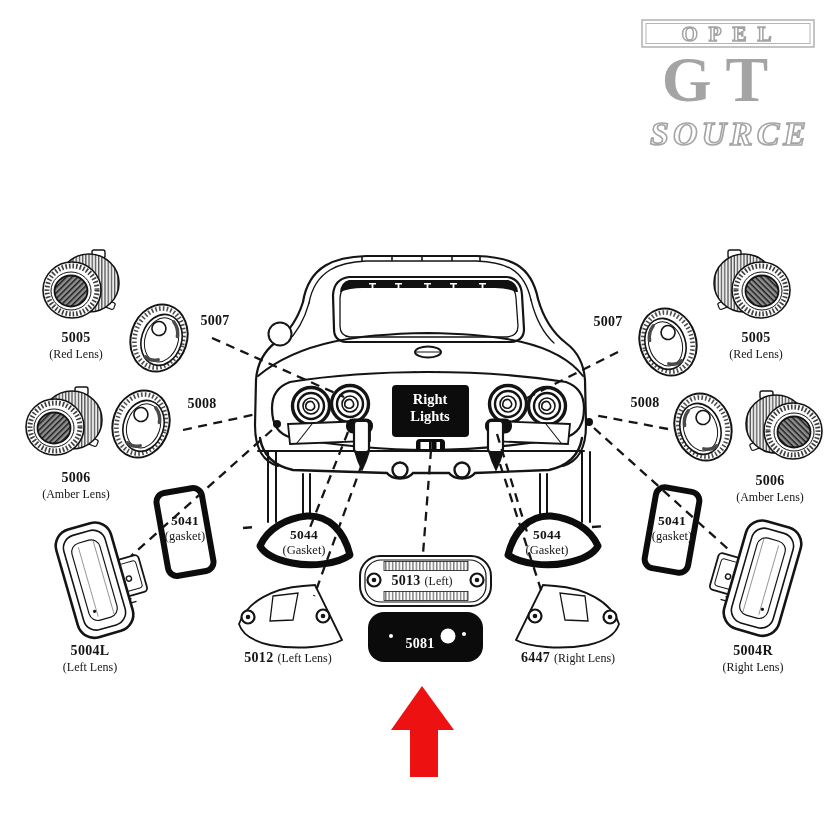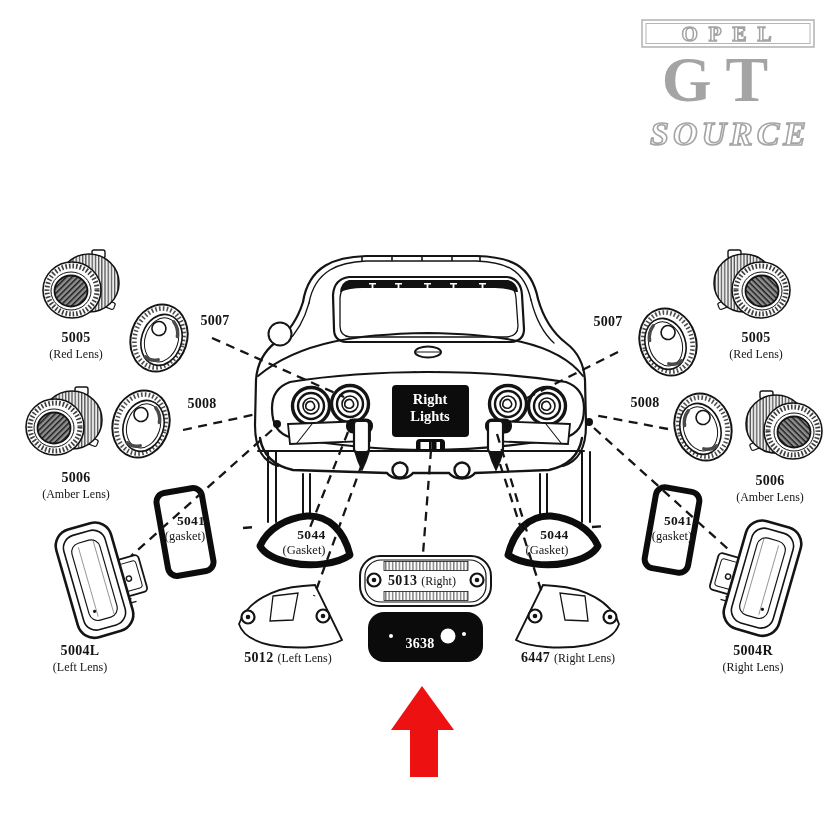--- a/index.html
+++ b/index.html
@@ -6,21 +6,21 @@
   #stage{position:relative;width:840px;height:788px;background:#ffffff;overflow:hidden;
          font-family:"Liberation Serif", serif;}
   svg{display:block;}
   #art{position:absolute;left:0;top:0;}
   #logo{position:absolute;left:618px;top:6px;width:222px;height:152px;}
   .lbl{position:absolute;transform:translateX(-50%);text-align:center;color:#151515;
        line-height:1.2;white-space:nowrap;}
   .lbl .num{display:block;font-weight:700;font-size:14px;letter-spacing:.3px;}
   .lbl .desc{display:block;font-size:12px;}
   .lbl.inline .num,.lbl.inline .desc{display:inline;margin-top:11px;}
-  .lbl.small .num{font-size:13.5px;text-align:right;}
+  .lbl.small .num{font-size:13.5px;}
   .lbl.small .desc{font-size:12.5px;text-align:center;}
   .lbl.white{color:#ffffff;}
   #sign-label{position:absolute;left:430px;top:391px;transform:translateX(-50%);
       text-align:center;color:#fff;font-size:14.5px;font-weight:600;line-height:17px;}
   #sign-label span{display:block;}
 </style>
 </head>
 <body>
 
 <div id="stage">
@@ -301,31 +301,31 @@
 
   <div class="lbl small" style="left:304px;top:527px">
     <span class="num">5044</span>
       <span class="desc">(Gasket)</span>
     </div>
   <div class="lbl small" style="left:547px;top:527px">
     <span class="num">5044</span>
       <span class="desc">(Gasket)</span>
     </div>
 
-  <div class="lbl" style="left:80px;top:643px">
+  <div class="lbl" style="left:90px;top:643px">
     <span class="num">5004L</span>
       <span class="desc">(Left Lens)</span>
     </div>
   <div class="lbl" style="left:753px;top:643px">
     <span class="num">5004R</span>
       <span class="desc">(Right Lens)</span>
     </div>
 
   <div class="lbl inline" style="left:288px;top:647px">
     <span class="num">5012</span> <span class="desc">(Left Lens)</span></div>
   <div class="lbl inline" style="left:568px;top:647px">
     <span class="num">6447</span> <span class="desc">(Right Lens)</span></div>
   <div class="lbl inline" style="left:422px;top:570px">
-    <span class="num">5013</span> <span class="desc">(Right)</span></div>
+    <span class="num">5013</span> <span class="desc">(Left)</span></div>
   <div class="lbl inline white" style="left:420px;top:633px">
-    <span class="num">3638</span></div>
+    <span class="num">5081</span></div>
 
 </div>
 
 </body></html>

